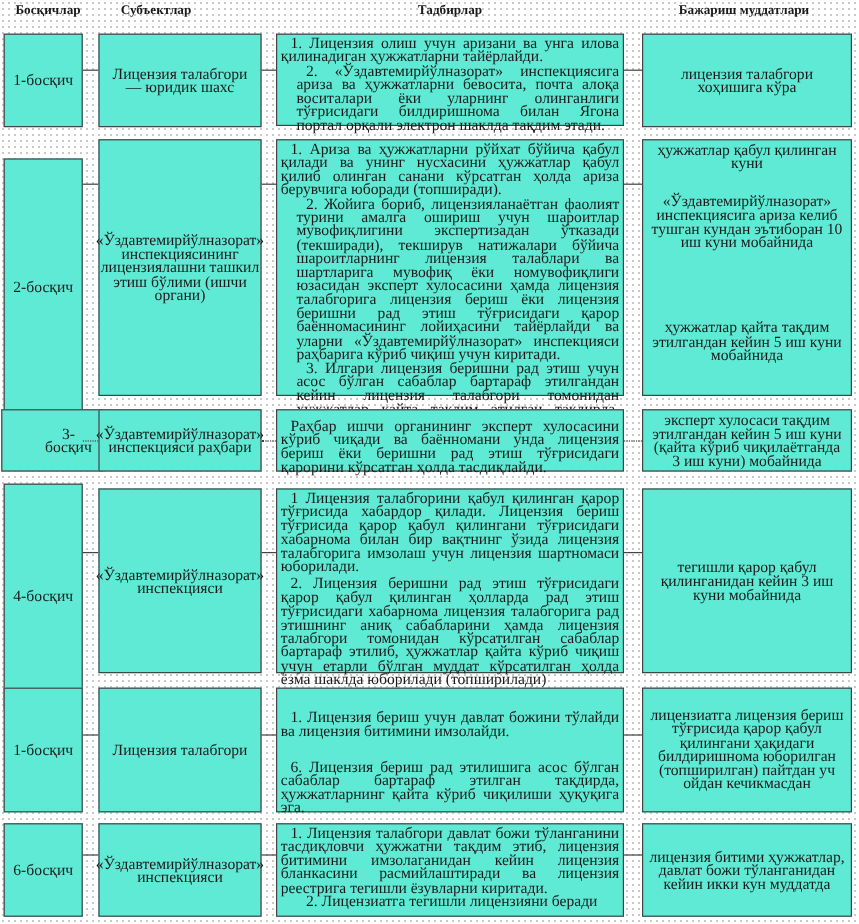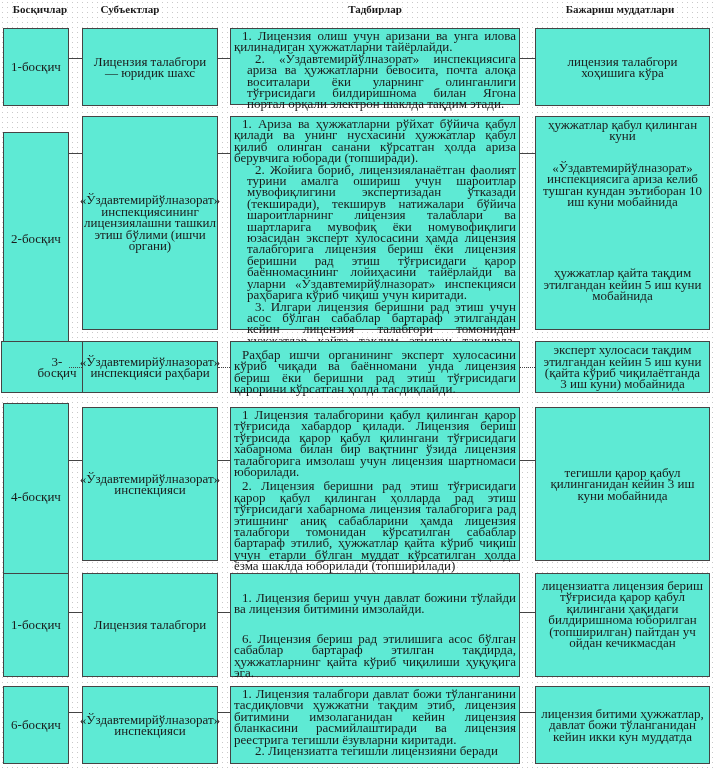--- a/index.html
+++ b/index.html
@@ -128,21 +128,21 @@
   <div class="box center" style="left:82px;top:573px;width:136px;height:104px;">
       <span>Лицензия талабгори</span>
     </div>
   <div class="conn" style="left:218px;top:612px;width:12px;"></div>
   <div class="box just" style="left:230px;top:573px;width:290px;height:104px;padding-top:18px;">
     <p>1. Лицензия бериш учун давлат божини тўлайди ва лицензия битимини имзолайди.</p>
     <div style="height:18px"></div>
     <p>6. Лицензия бериш рад этилишига асос бўлган сабаблар бартараф этилган тақдирда, ҳужжатларнинг қайта кўриб чиқилиши ҳуқуқига эга.</p>
   </div>
   <div class="conn" style="left:520px;top:612px;width:15px;"></div>
-  <div class="box timing" style="left:535px;top:573px;width:175px;height:104px;padding-top:6px;">
+  <div class="box timing" style="left:535px;top:573px;width:175px;height:104px;padding-top:16px;">
     <p>лицензиатга лицензия бериш тўғрисида қарор қабул қилингани ҳақидаги билдиришнома юборилган (топширилган) пайтдан уч ойдан кечикмасдан</p>
   </div>
 </div>
 
 <div>
   <div class="box center" style="left:3px;top:686px;width:66px;height:78px;">
       <span>6-босқич</span>
     </div>
   <div class="conn" style="left:69px;top:712px;width:13px;"></div>
   <div class="box center" style="left:82px;top:686px;width:136px;height:78px;">

